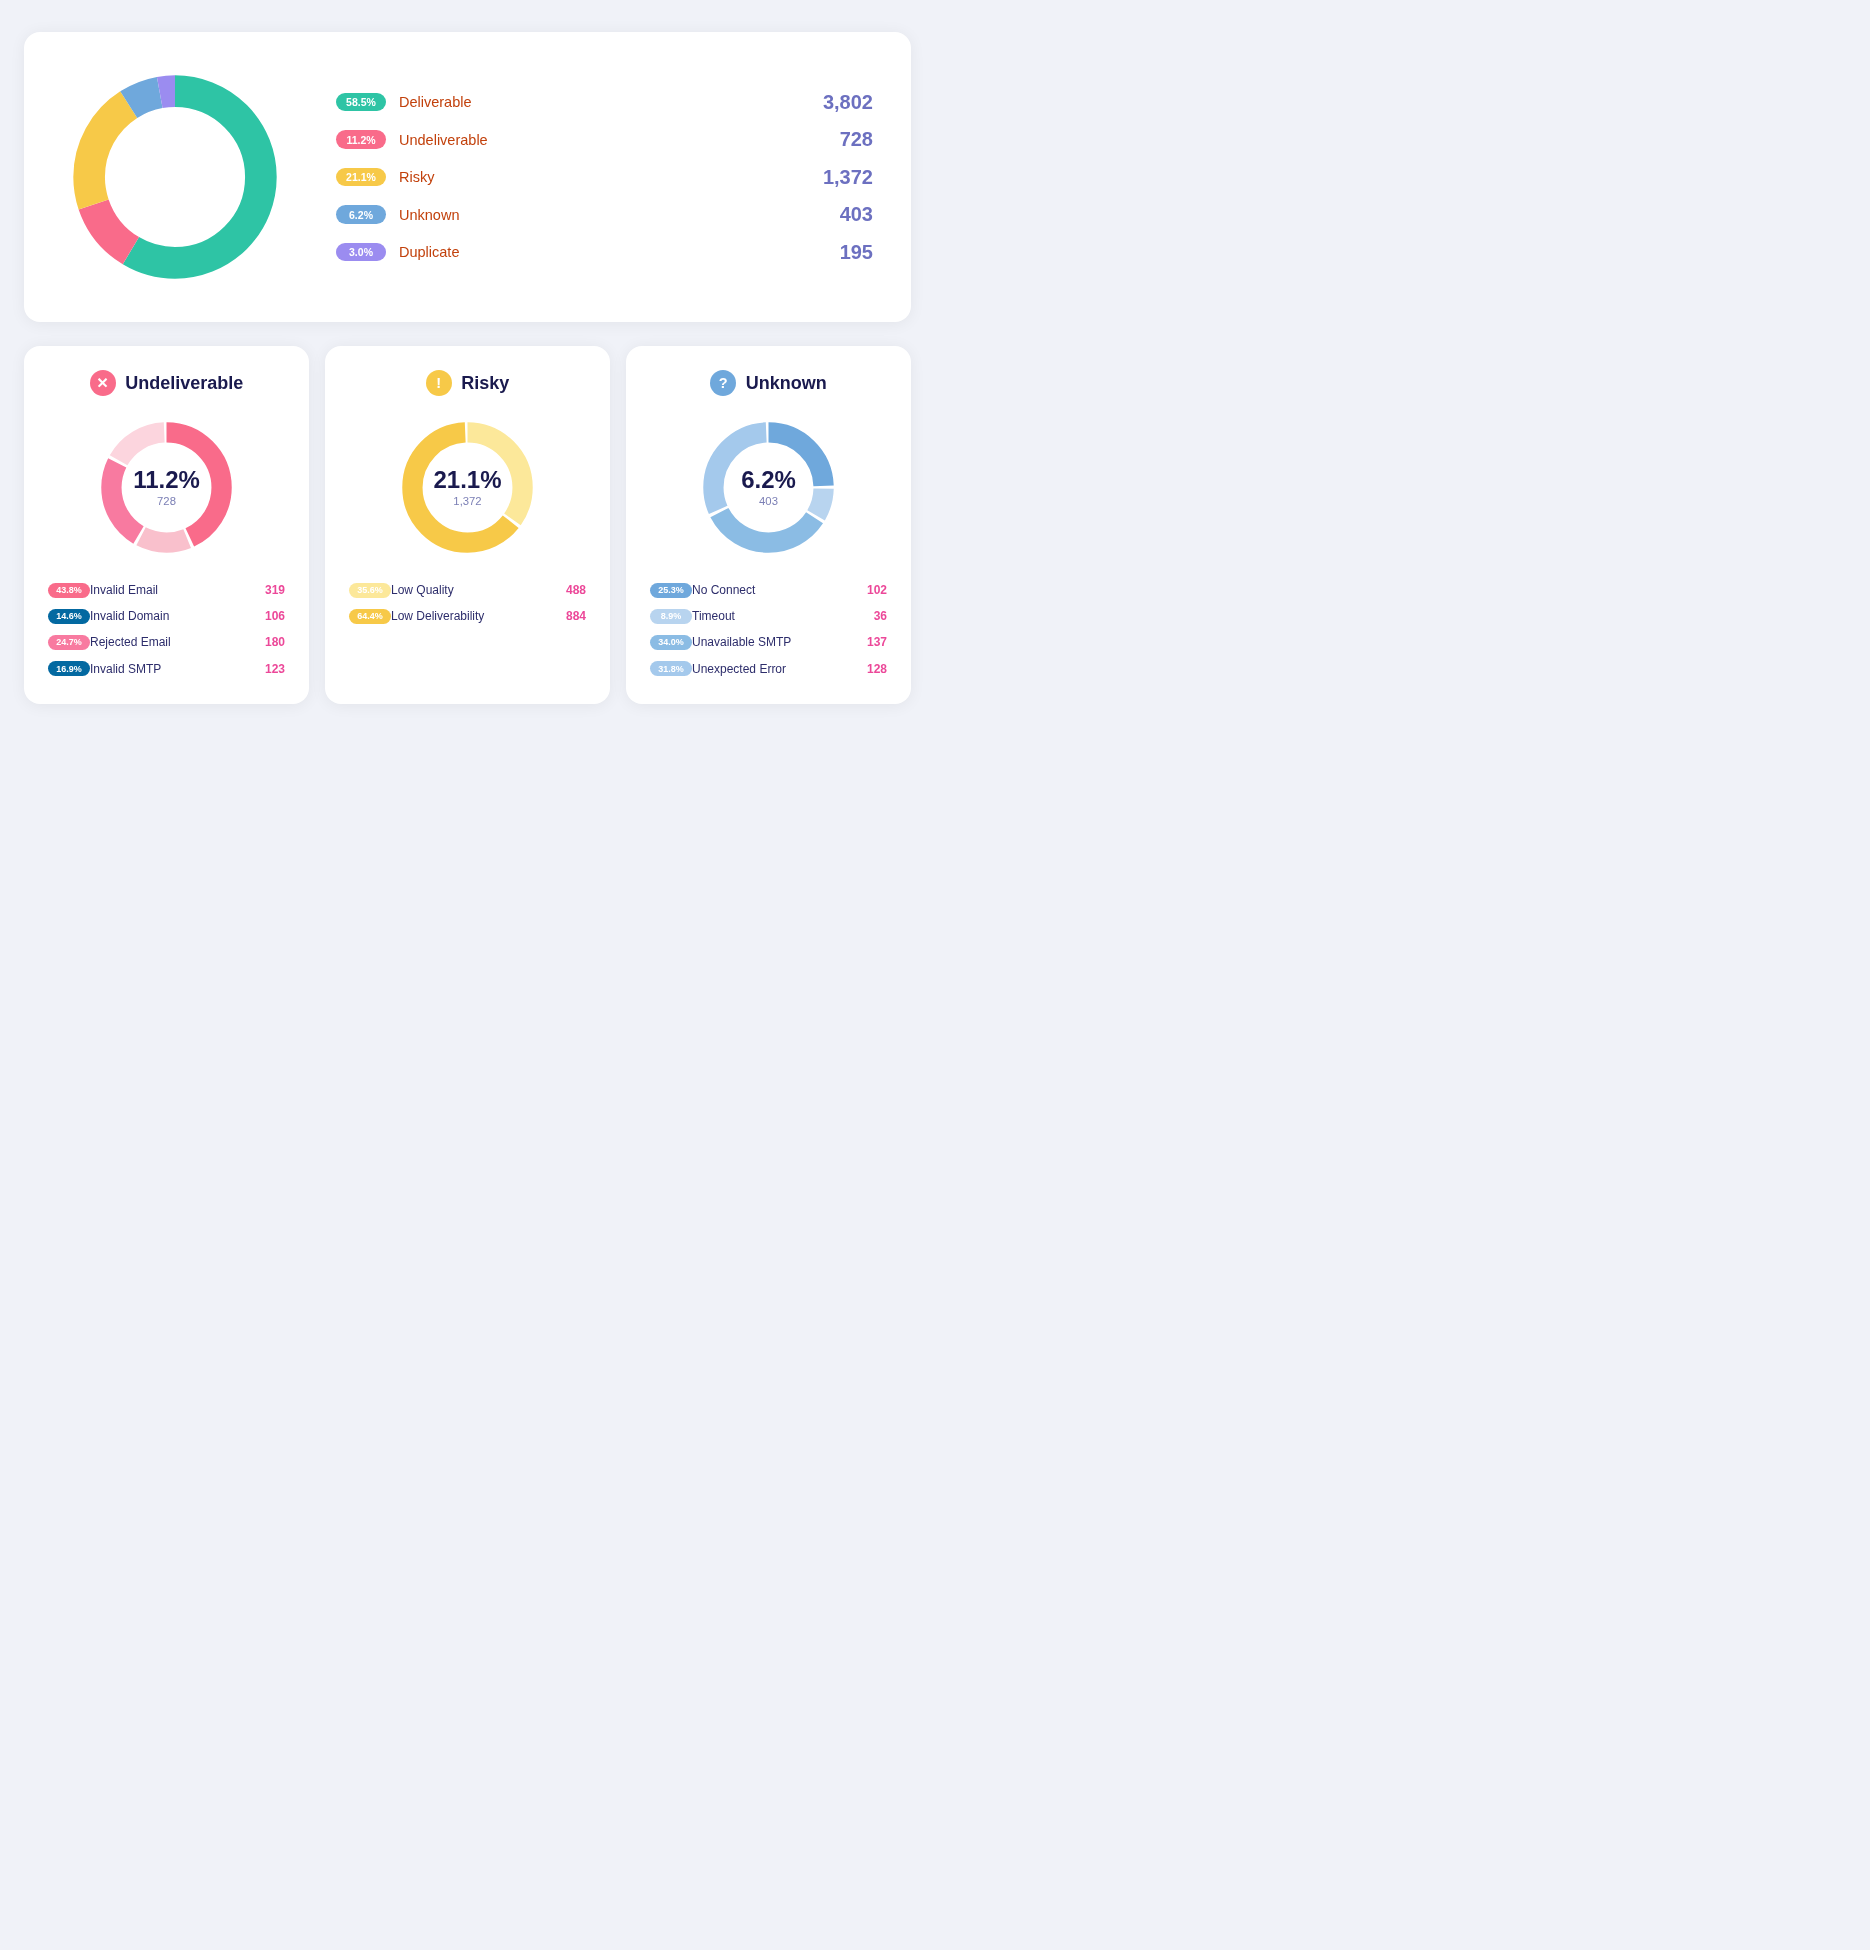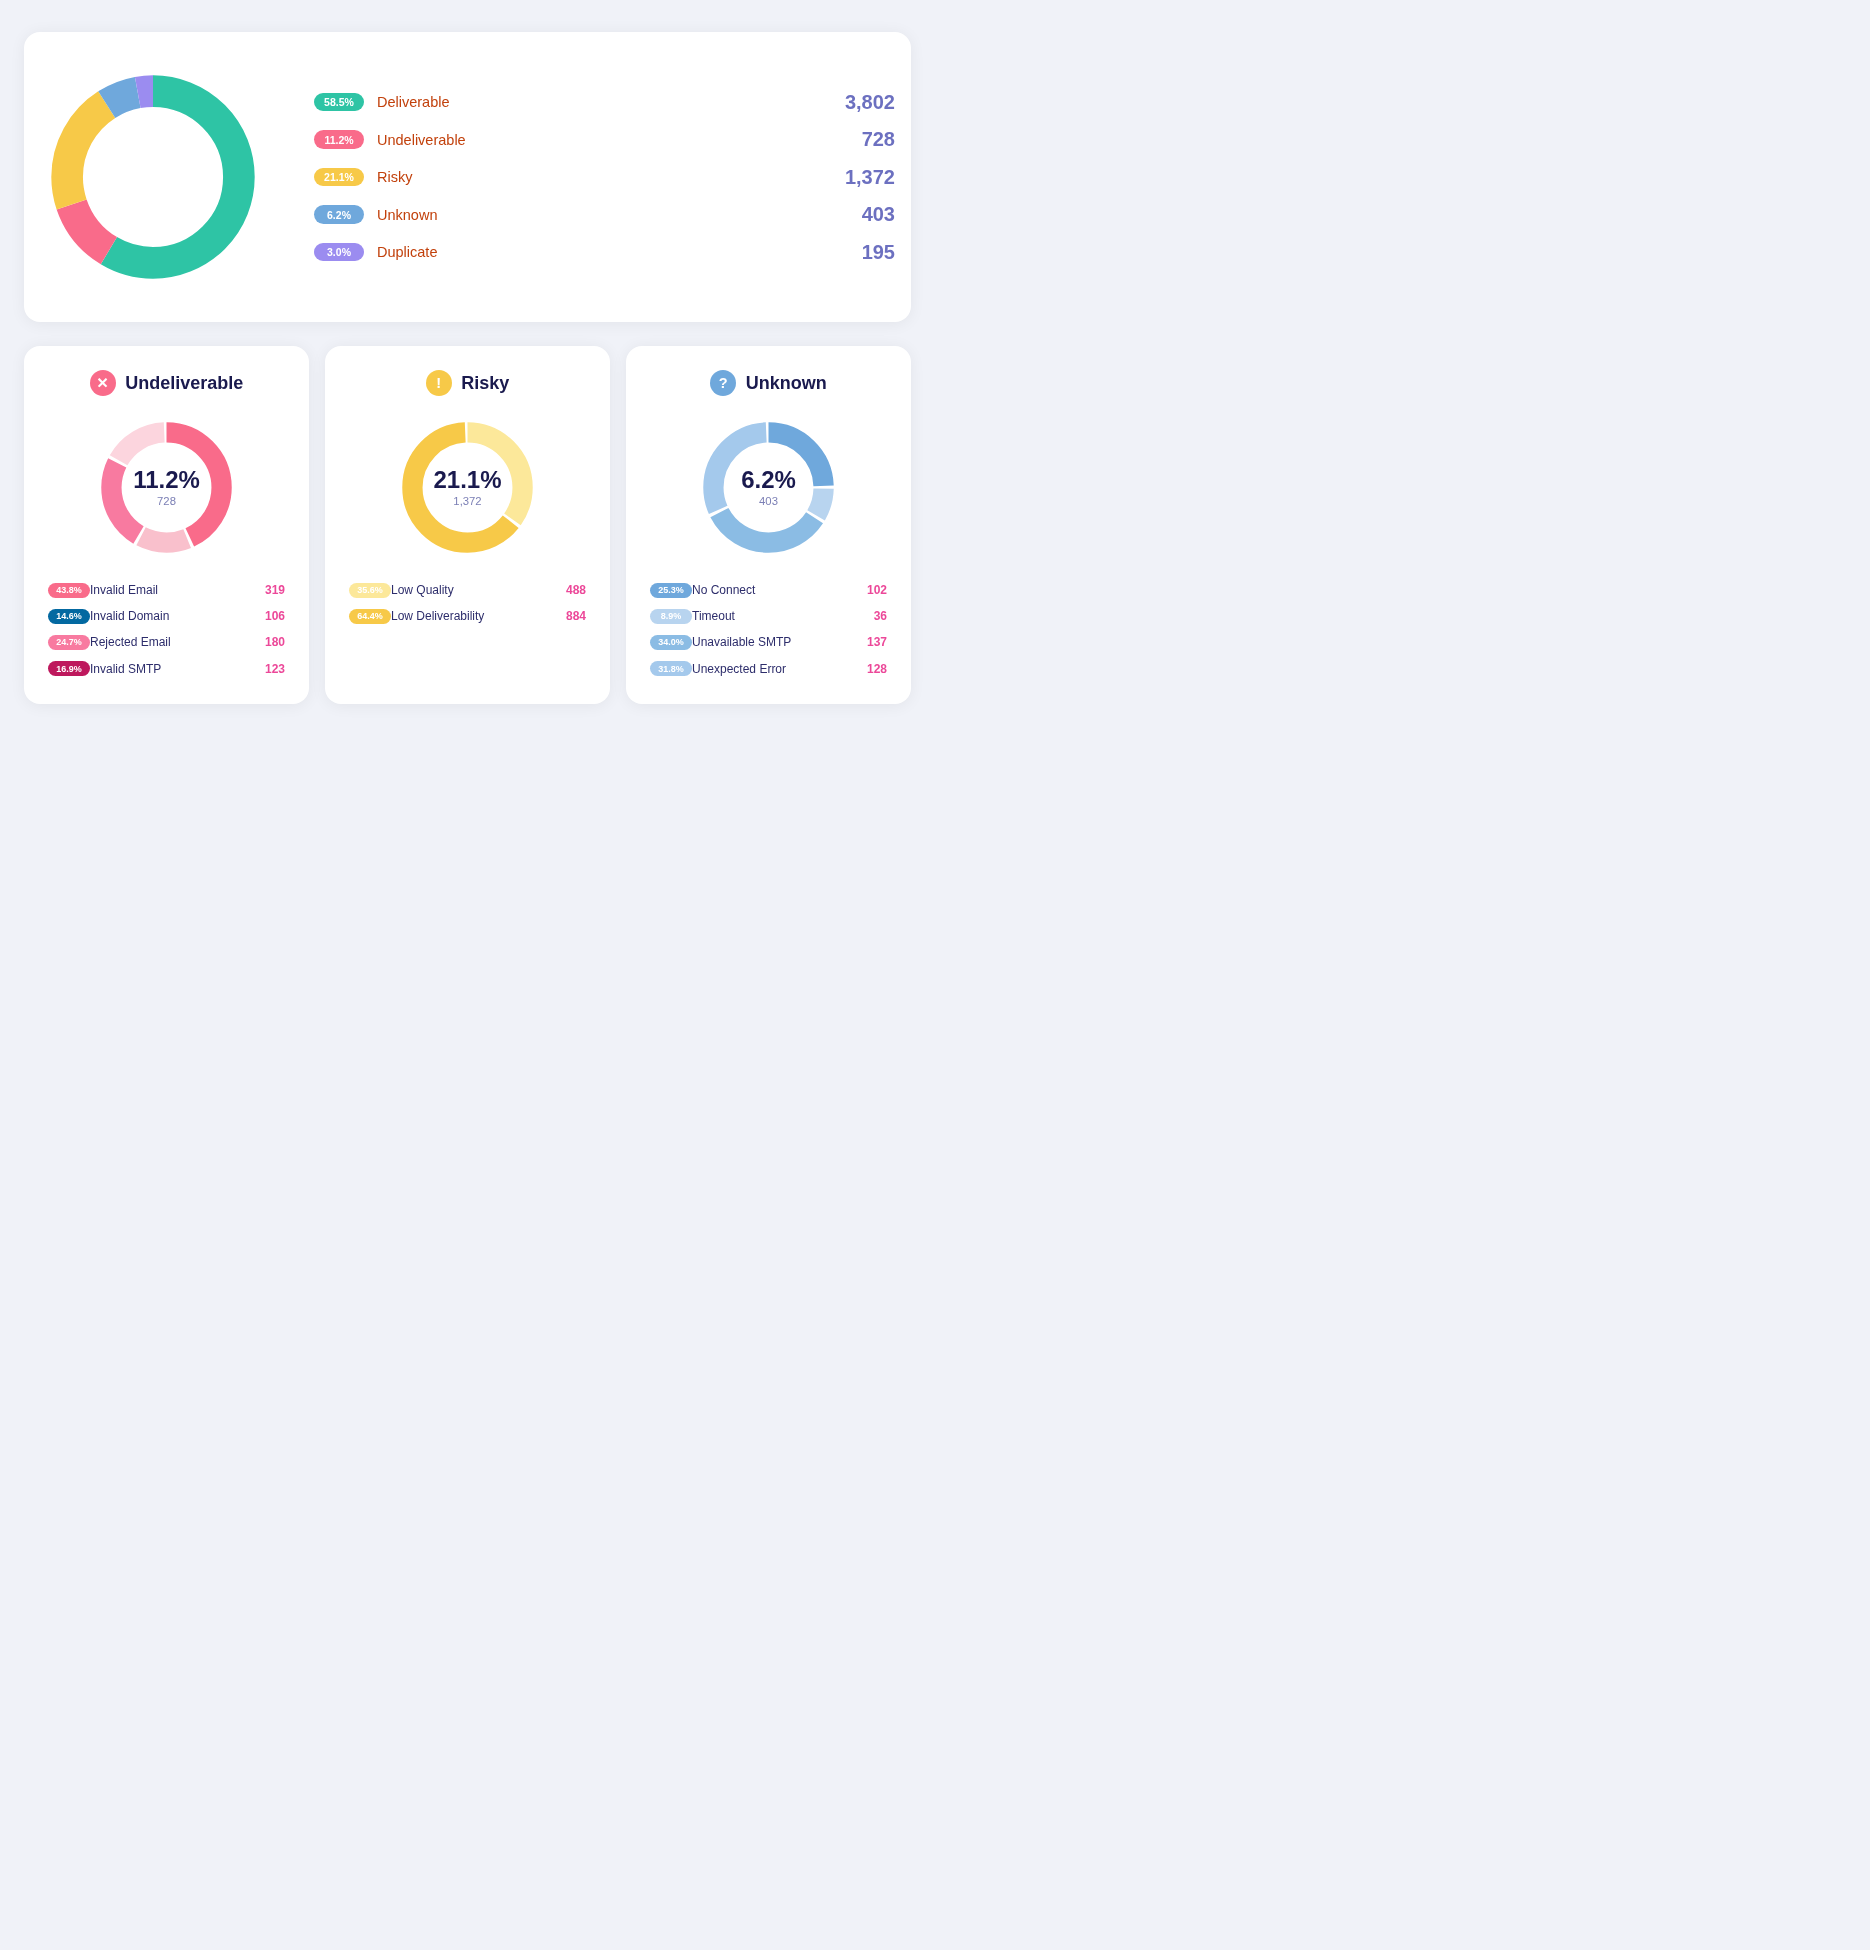--- a/index.html
+++ b/index.html
@@ -7,21 +7,21 @@
       font-family: -apple-system, BlinkMacSystemFont, 'Segoe UI', sans-serif;
       background: #f0f2f8;
       width: 935px;
       min-height: 975px;
     }
 
     .top-card {
       background: #fff;
       border-radius: 16px;
       margin: 32px 24px 24px 24px;
-      padding: 32px 16px;
+      padding: 32px 38px;
       display: flex;
       align-items: center;
       gap: 48px;
       box-shadow: 0 1.6px 16px rgba(0,0,0,0.06);
     }
 
     .donut-container {
       position: relative;
       width: 226px;
       height: 226px;
@@ -279,21 +279,21 @@
         <span class="sub-legend-count">106</span>
       </div>
 
       <div class="sub-legend-row">
         <span class="sub-badge" style="background:#f87aa0">24.7%</span>
         <span class="sub-legend-name">Rejected Email</span>
         <span class="sub-legend-count">180</span>
       </div>
 
       <div class="sub-legend-row">
-        <span class="sub-badge" style="background:#be185d">16.9%</span>
+        <span class="sub-badge" style="background:#0369a1">16.9%</span>
         <span class="sub-legend-name">Invalid SMTP</span>
         <span class="sub-legend-count">123</span>
       </div>
 
     </div>
   </div>
     <div class="sub-card">
     <div class="sub-card-header">
       <div class="sub-icon" style="background:#f7c948">!</div>
       <span class="sub-card-title">Risky</span>

